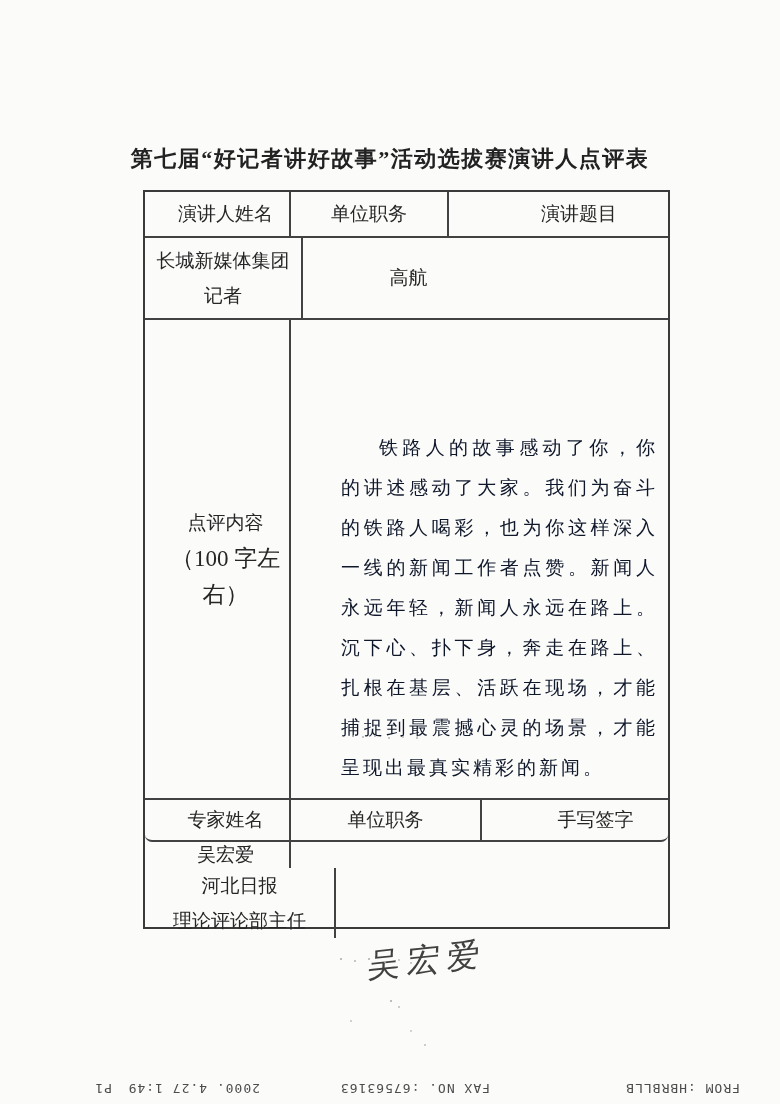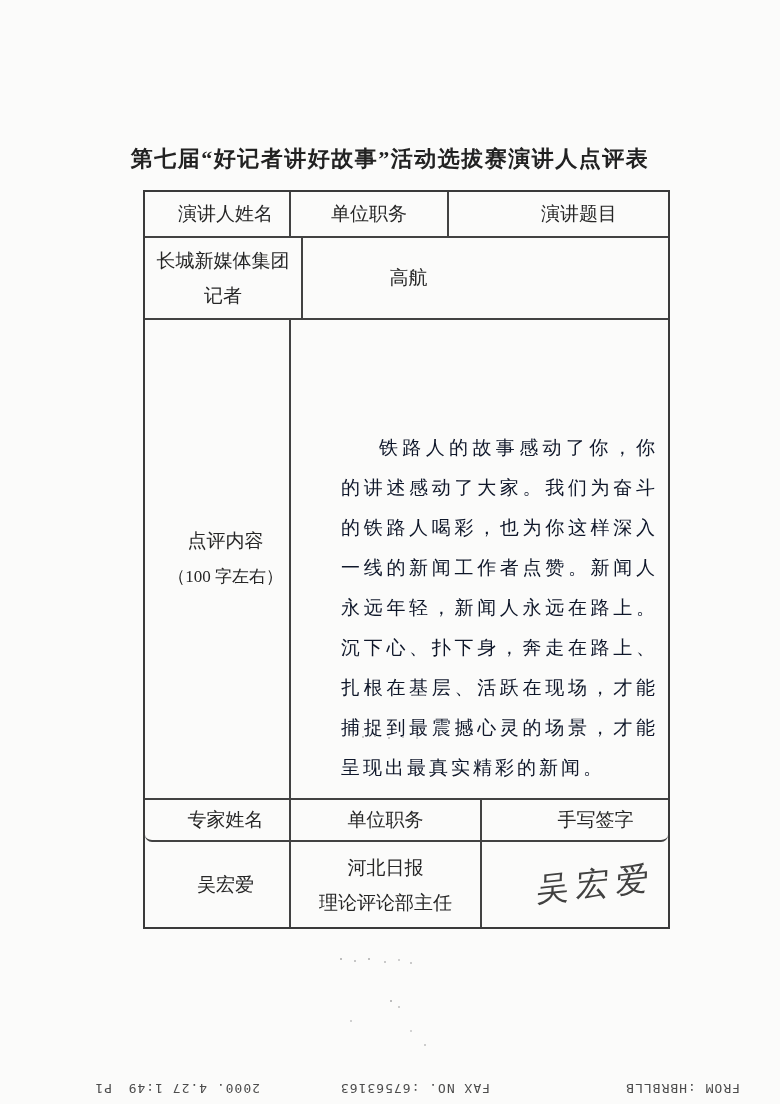--- a/index.html
+++ b/index.html
@@ -22,21 +22,21 @@
   }
 
   
   .doc-table {
     position:absolute; left:143px; top:190px; width:527px;
     border:2px solid #3a3a3a;
     background:transparent;
     box-sizing:border-box;
   }
   .t-row { display:flex; border-bottom:2px solid #424242; }
-  .t-row:last-child { border-bottom:none; }
+  .t-row:last-child { border-bottom:none;flex-direction:column; }
   .t-cell {
     box-sizing:border-box;
     border-right:2px solid #424242;
     display:flex; flex-direction:column;
     align-items:center; justify-content:center;
     text-align:center;
     font-size:19px;
     color:#262626;
   }
   .t-cell:last-child { border-right:none;margin-left:41px; }
@@ -47,21 +47,21 @@
   .row-exphead  { height:40px;border-radius:7px; }
   .row-expert   { height:85px; }
 
   .c1 { width:129px; flex:0 0 auto;margin-left:17px; }
   .c2 { width:158px; flex:0 0 auto; }
   .c3 { flex:1 1 auto; }
   .e2 { width:191px; flex:0 0 auto; }
 
   .two-line { line-height:35px; }
   .comment-label-cell { line-height:36px; }
-  .comment-label-sub { font-size:17px; }
+  .comment-label-sub { font-size:23px; }
 
   .comment-text-cell {
     display:block;
     padding:108px 10px 16px 9px;
     text-align:justify;
     text-justify:inter-ideograph;
     font-size:19px;
     line-height:40px;
     letter-spacing:3px;
     text-indent:2em;

